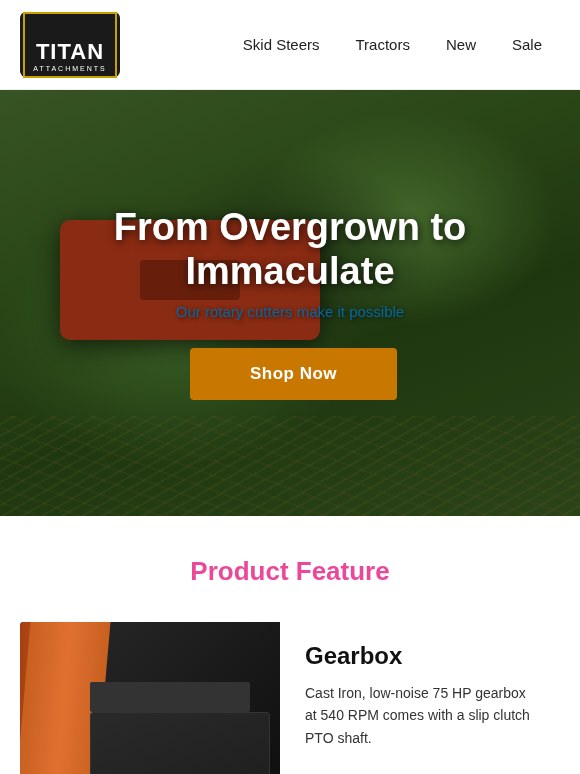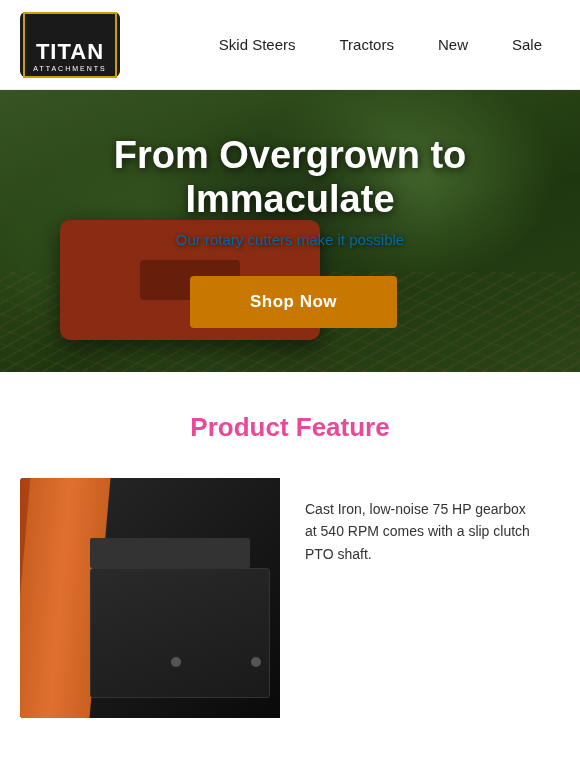--- a/index.html
+++ b/index.html
@@ -52,36 +52,36 @@
     .logo-border {
       border: 2px solid #c8a000;
       padding: 4px 8px;
       display: flex;
       flex-direction: column;
       align-items: center;
     }
     .nav {
       display: flex;
       align-items: center;
-      gap: 8px;
+      gap: 0;
     }
     .nav-item {
       font-size: 15px;
       font-weight: 500;
       color: #222;
       padding: 8px 18px;
       cursor: pointer;
       text-decoration: none;
     }
 
     
     .hero {
       position: relative;
       width: 580px;
-      height: 282px;
+      height: 426px;
       overflow: hidden;
     }
     .hero-bg {
       width: 100%;
       height: 100%;
       background: #3a5a2a;
       position: relative;
     }
     
     .hero-scene {
@@ -336,16 +336,17 @@
         <div class="gearbox-orange-beam2"></div>
         <div class="gearbox-orange-beam"></div>
         <div class="gearbox-top"></div>
         <div class="gearbox-box">
           <div class="gearbox-bolt1"></div>
           <div class="gearbox-bolt2"></div>
         </div>
       </div>
     </div>
     <div class="feature-text">
+      <h3 class="feature-heading">Gearbox</h3>
       <p class="feature-desc">Cast Iron, low-noise 75 HP gearbox at 540 RPM comes with a slip clutch PTO shaft.</p>
     </div>
   </div>
 </section>
 
 </body></html>

